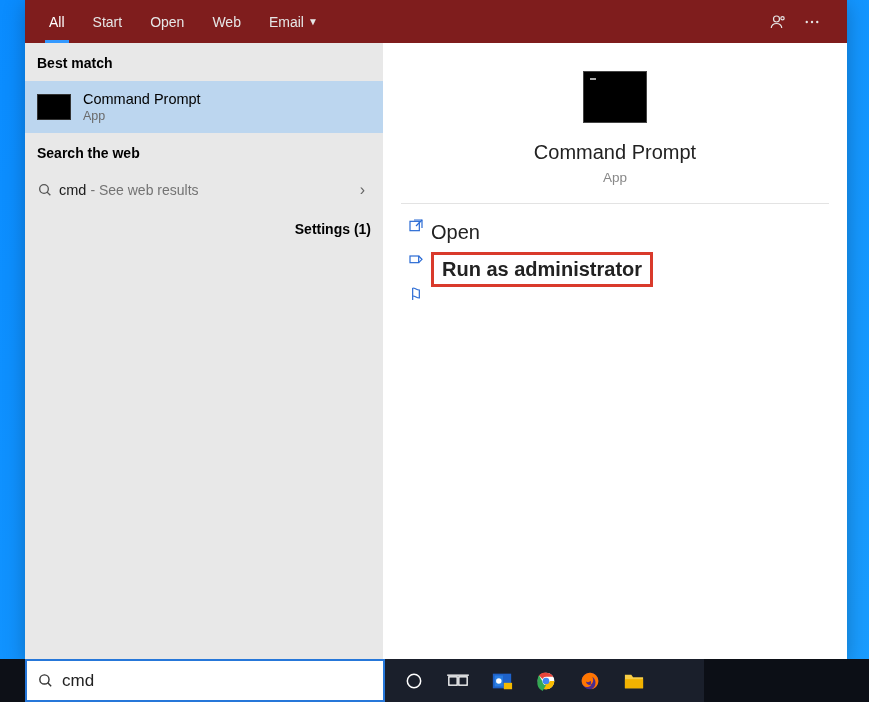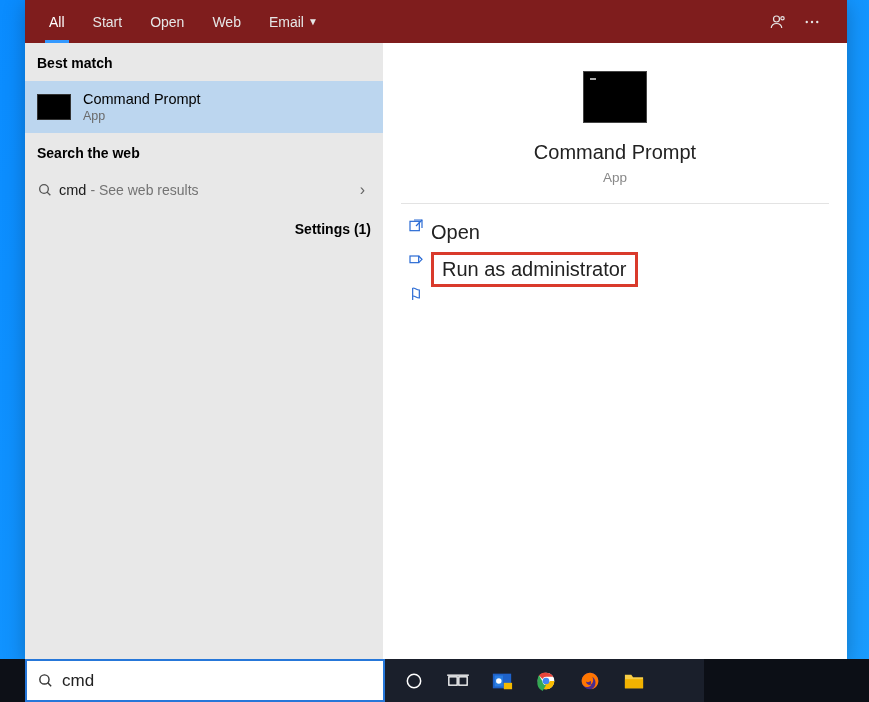--- a/index.html
+++ b/index.html
@@ -52,21 +52,21 @@
   
   .preview-head { display:flex; flex-direction:column; align-items:center; padding:28px 18px 18px; border-bottom:1px solid #e3e3e3; margin: 0 18px; }
   .preview-thumb { width:64px; height:52px; background:#000; border:1px solid #444; display:flex; align-items:flex-start; }
   .preview-thumb .cursor { width:6px; height:2px; background:#aaa; margin:6px 0 0 6px; }
   .preview-title { font-size:20px; color:#222; margin-top:18px; }
   .preview-sub { font-size:13.5px; color:#888; margin-top:6px; }
 
   .actions { padding: 14px 18px; display:flex; flex-direction:column; gap:0; }
   .action-item { display:flex; align-items:flex-start; height:34px; cursor:pointer; font-size:20px; color:#222; }
   .action-item .ai-icon { width:30px; color:#2a6bd4; display:flex; align-items:center; justify-content:center; }
-  .action-item.highlighted .ai-label { border:3px solid #d93a2b; padding:3px 8px; }
+  .action-item.highlighted .ai-label { border:3px solid #d93a2b; padding:3px 8px;font-weight:bold; }
   .action-item .ai-label { padding:3px 0; }
 
   
   .taskbar {
     position:absolute; left:0; right:0; bottom:0; height:43px;
     background:#1a1f2b; display:flex; align-items:stretch;
   }
   .start-btn { width:25px; background:#0d1017; }
   .search-box {
     width:360px; background:#fff; border:2px solid #2677d9; display:flex; align-items:center;

